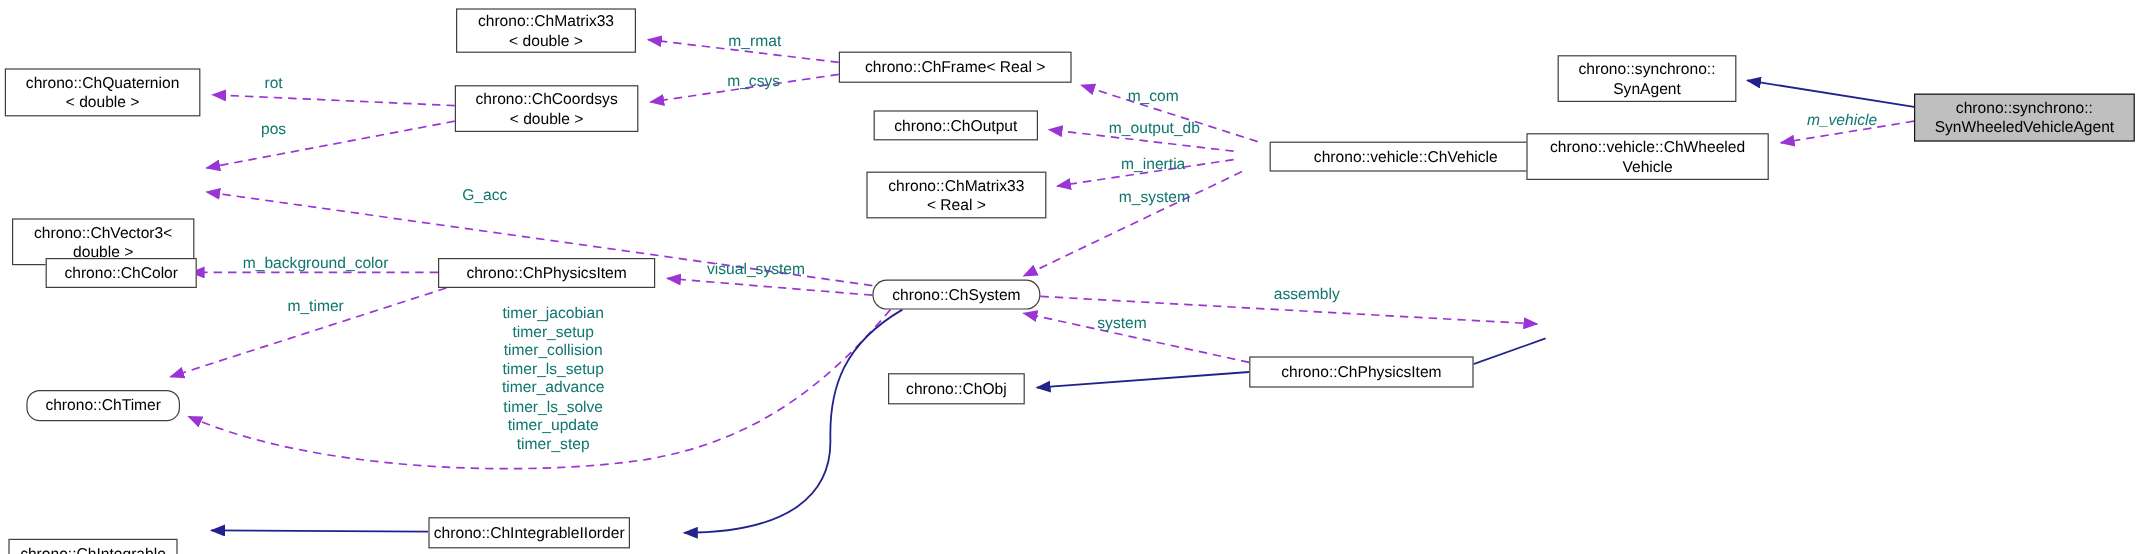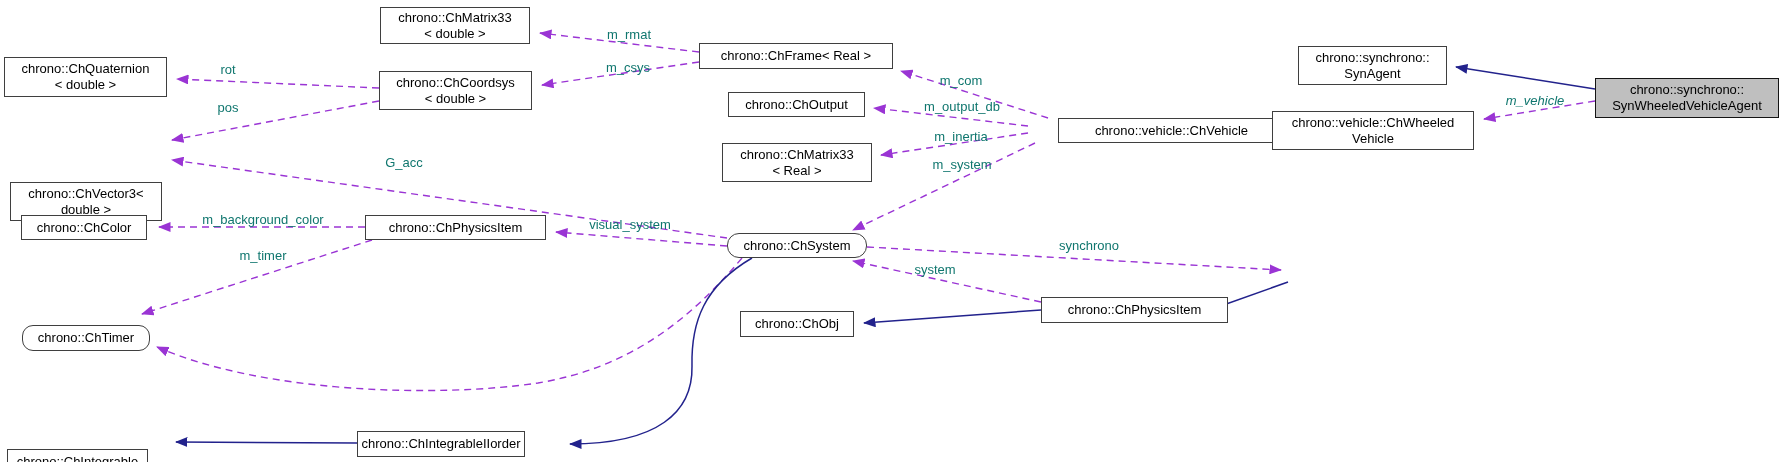--- a/index.html
+++ b/index.html
@@ -66,38 +66,46 @@
   <div class="node" style="left:728px;top:92px;width:137px;height:25px;">chrono::ChOutput</div>
   <div class="node" style="left:722px;top:143px;width:150px;height:39px;">chrono::ChMatrix33
 &lt; Real &gt;</div>
   <div class="node" style="left:1028px;top:118px;width:227px;height:25px;margin-left:30px;">chrono::vehicle::ChVehicle</div>
   <div class="node" style="left:1298px;top:46px;width:149px;height:39px;">chrono::synchrono::
 SynAgent</div>
   <div class="node" style="left:1272px;top:111px;width:202px;height:39px;">chrono::vehicle::ChWheeled
 Vehicle</div>
   <div class="node node--highlight" style="left:1595px;top:78px;width:184px;height:40px;">chrono::synchrono::
 SynWheeledVehicleAgent</div>
-  <div class="node" style="left:21px;top:215px;width:126px;height:25px;">chrono::ChColor</div>
+  <div class="node" style="left:38px;top:215px;width:126px;height:25px;">chrono::ChColor</div>
   <div class="node" style="left:365px;top:215px;width:181px;height:25px;">chrono::ChPhysicsItem</div>
   <div class="node" style="left:727px;top:233px;width:140px;height:25px;border-radius:12px;">chrono::ChSystem</div>
   <div class="node" style="left:22px;top:325px;width:128px;height:26px;border-radius:11px;">chrono::ChTimer</div>
   <div class="node" style="left:1041px;top:297px;width:187px;height:26px;">chrono::ChPhysicsItem</div>
   <div class="node" style="left:740px;top:311px;width:114px;height:26px;">chrono::ChObj</div>
   <div class="node" style="left:7px;top:431px;width:141px;height:26px;margin-top:18px;">chrono::ChIntegrable</div>
   <div class="node" style="left:357px;top:431px;width:168px;height:26px;">chrono::ChIntegrableIIorder</div>
 
   <div class="elabel" style="left:228px;top:69px;">rot</div>
   <div class="elabel" style="left:228px;top:107px;">pos</div>
   <div class="elabel" style="left:629px;top:34px;">m_rmat</div>
   <div class="elabel" style="left:628px;top:67px;">m_csys</div>
   <div class="elabel" style="left:961px;top:80px;">m_com</div>
   <div class="elabel" style="left:962px;top:106px;">m_output_db</div>
   <div class="elabel" style="left:961px;top:136px;">m_inertia</div>
   <div class="elabel" style="left:962px;top:164px;">m_system</div>
   <div class="elabel" style="left:404px;top:162px;">G_acc</div>
   <div class="elabel" style="left:263px;top:219px;">m_background_color</div>
   <div class="elabel" style="left:630px;top:224px;">visual_system</div>
   <div class="elabel" style="left:263px;top:255px;">m_timer</div>
-  <div class="elabel" style="left:1089px;top:245px;">synchrono</div>
+  <div class="elabel elabel--multi" style="left:461px;top:315px;">timer_jacobian
+timer_setup
+timer_collision
+timer_ls_setup
+timer_advance
+timer_ls_solve
+timer_update
+timer_step</div>
+  <div class="elabel" style="left:1089px;top:245px;">assembly</div>
   <div class="elabel" style="left:935px;top:269px;">system</div>
   <div class="elabel" style="left:1535px;top:100px;font-style:italic;">m_vehicle</div>
 
 </div>
 
 </body></html>

